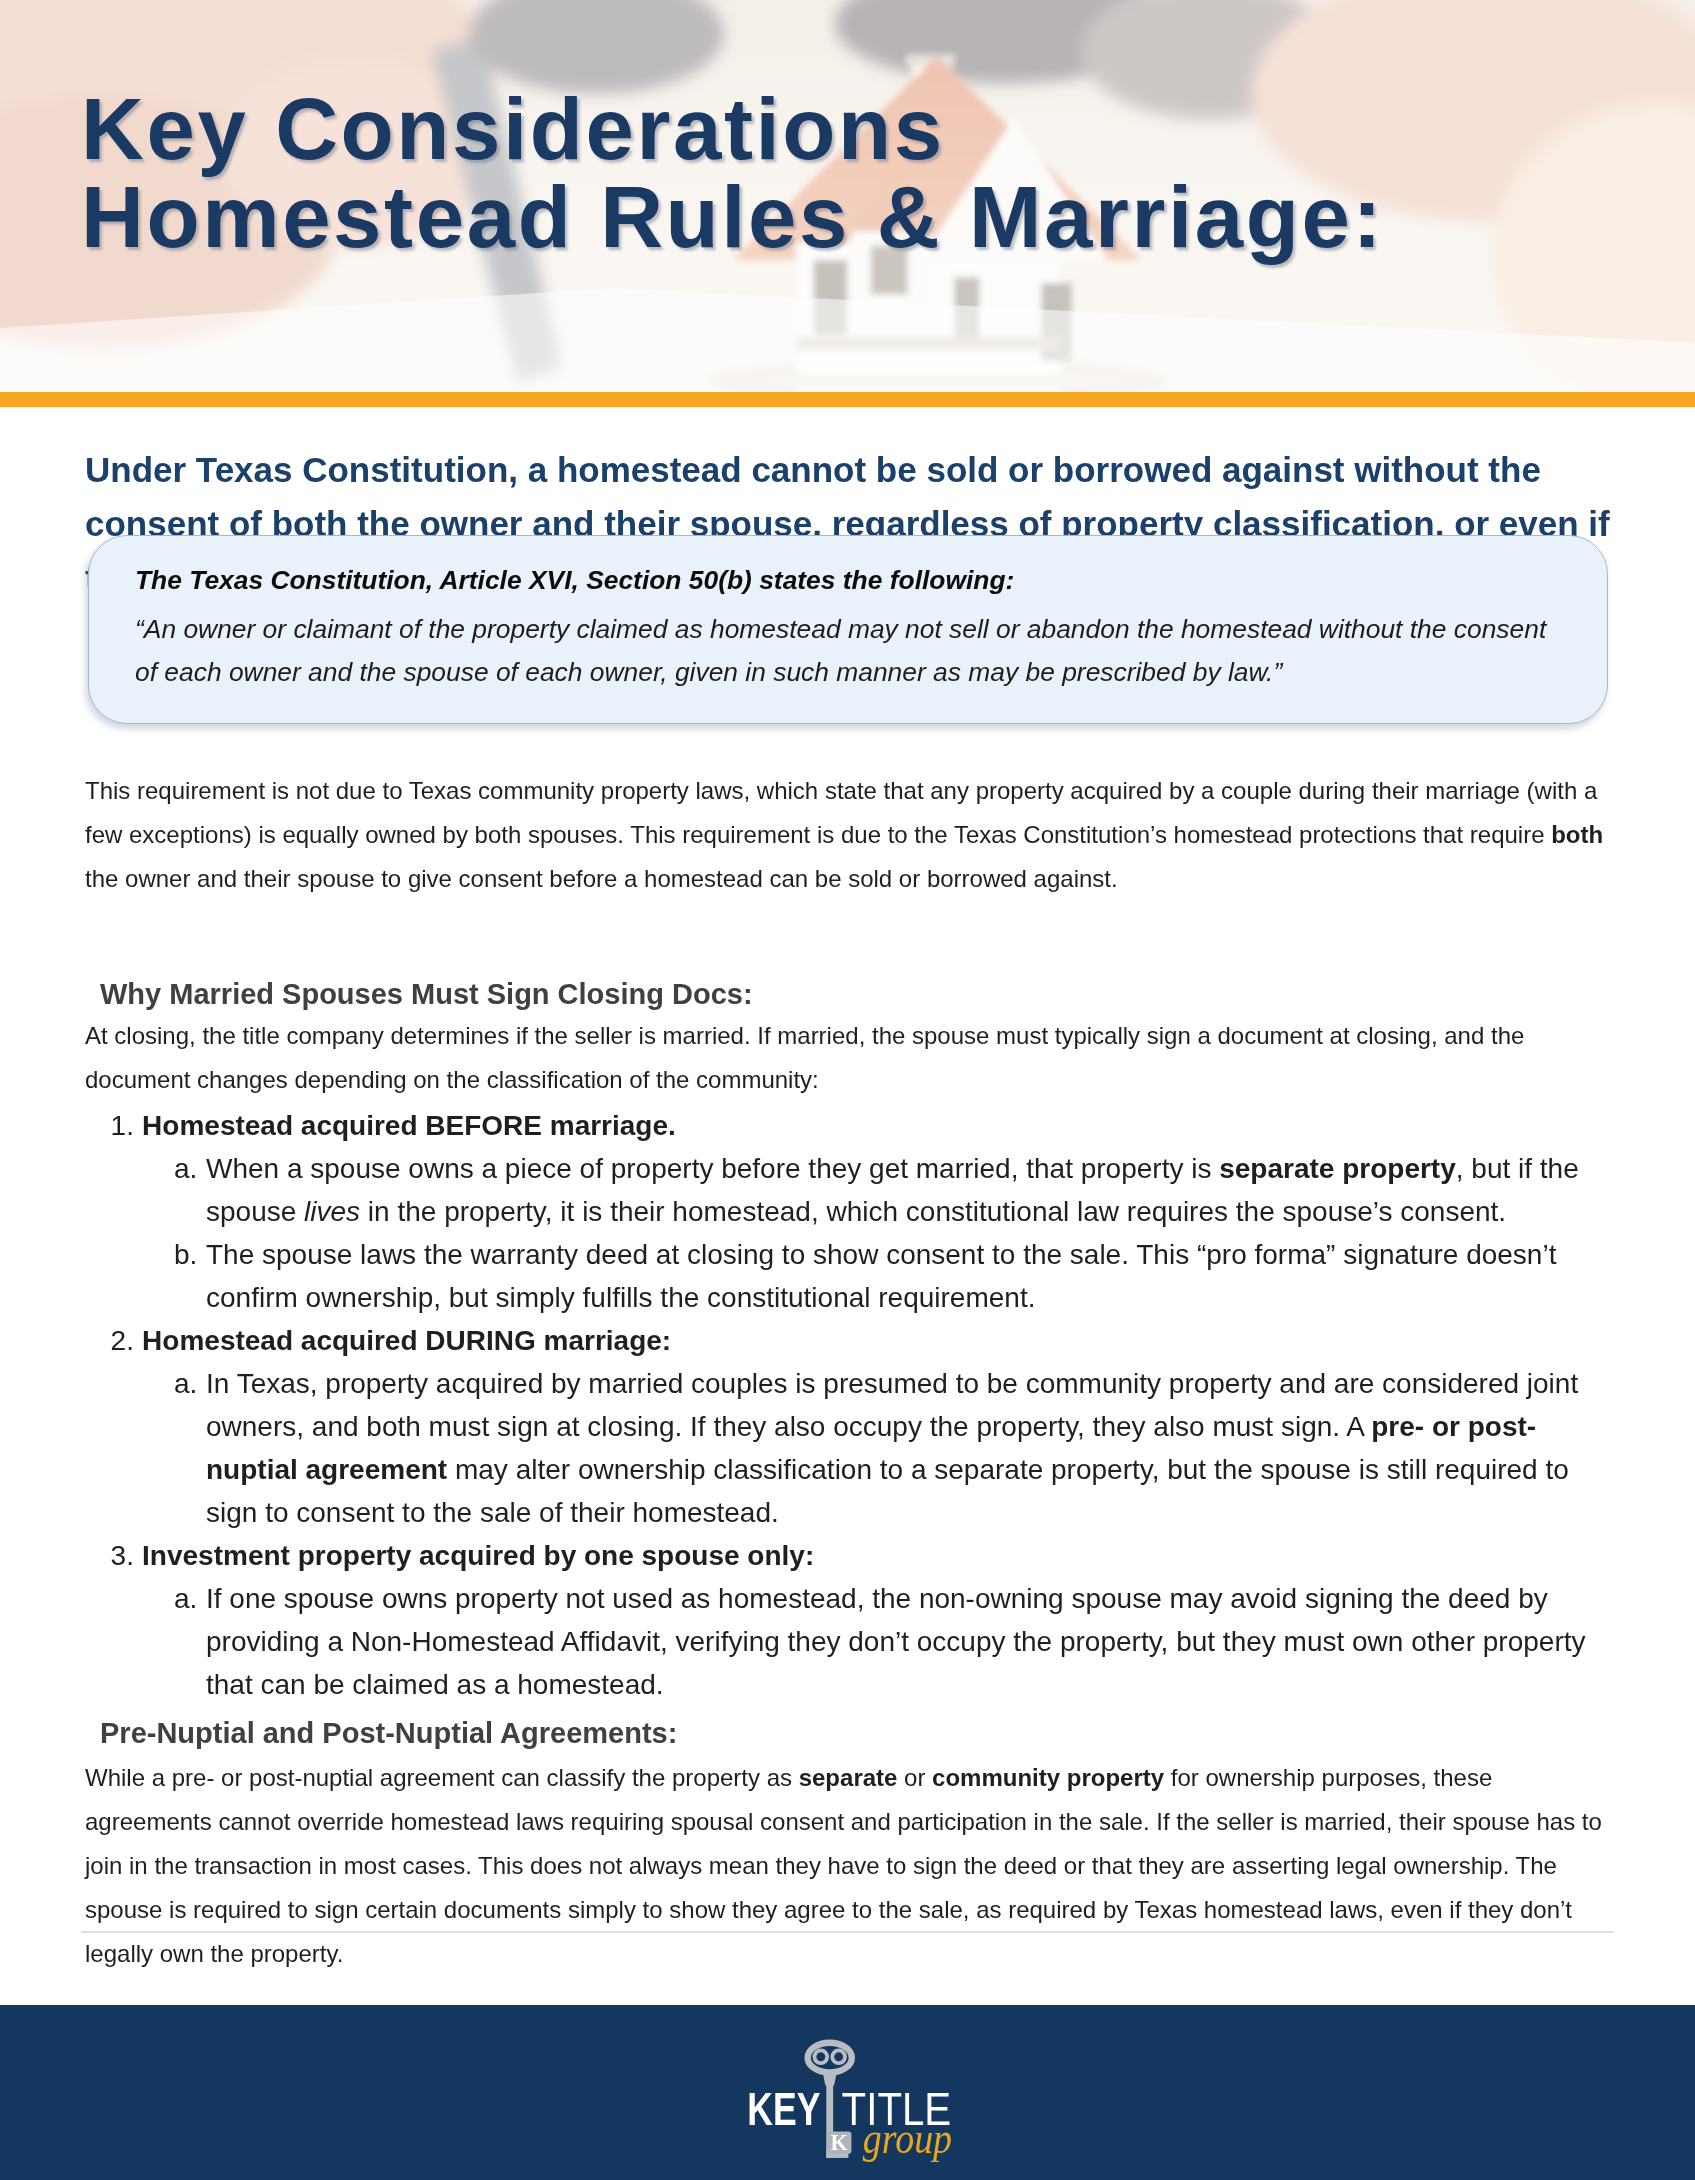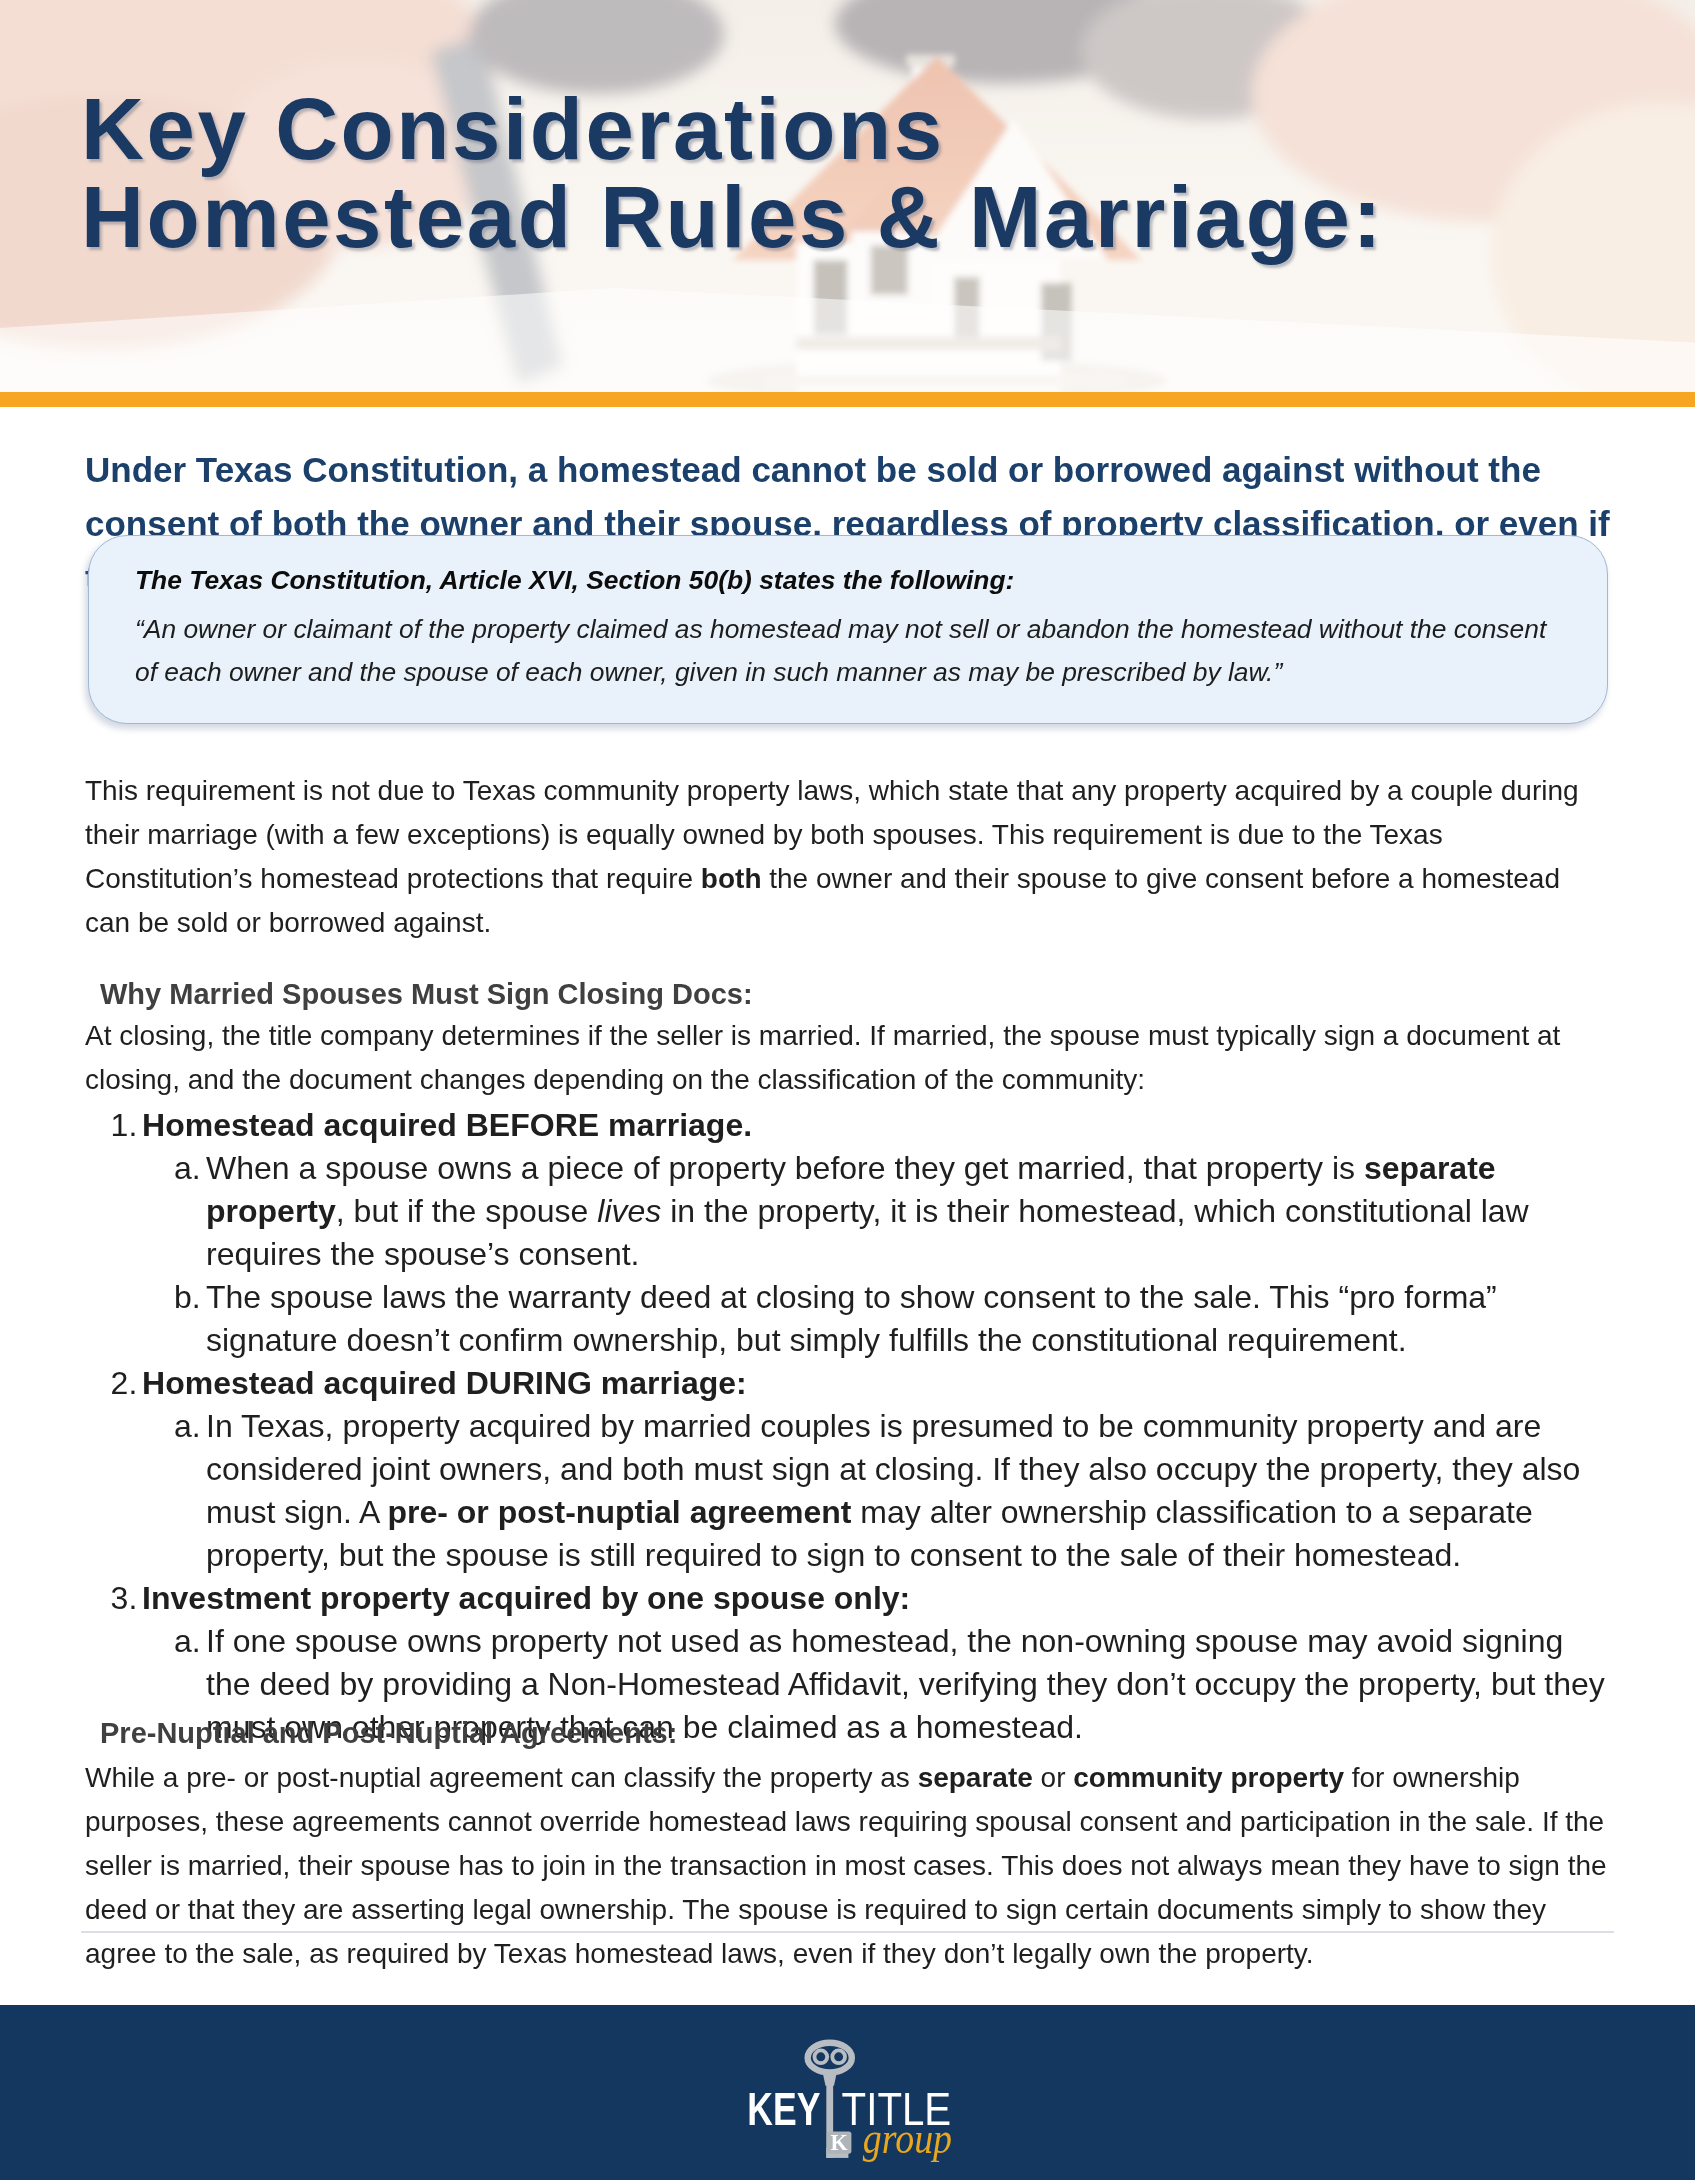--- a/index.html
+++ b/index.html
@@ -19,28 +19,28 @@
   
   .intro{position:absolute;top:443px;left:85px;width:1533px;margin:0;
          font-size:35px;line-height:54px;font-weight:700;color:#1b406b;}
   .callout{position:absolute;top:535px;left:88px;width:1520px;box-sizing:border-box;
            min-height:157px;background:#e9f2fb;border:1.7px solid #9fb8d4;border-radius:39px;
            box-shadow:-2.6px 4.3px 6px rgba(100,120,150,.28);padding:29px 46px;}
   .c-head{margin:0;font-size:26.4px;font-weight:700;font-style:italic;color:#0d0d0d;}
   .c-quote{margin:12px 0 0;font-size:26.4px;font-style:italic;line-height:43px;color:#1d1d1d;}
 
   .para{position:absolute;left:85px;width:1525px;margin:0;
-        font-size:28px;line-height:44px;color:#1f1f1f;}
+        font-size:24px;line-height:44px;color:#1f1f1f;}
   .p1{top:769px;}
   .sect{position:absolute;left:85px;margin:15px;font-size:29px;font-weight:700;color:#404040;}
   .s1{top:963px;}
   .p2{top:1014px;}
 
   .list{position:absolute;top:1104px;left:85px;width:1525px;
-        font-size:32px;line-height:43px;color:#1f1f1f;}
+        font-size:28px;line-height:43px;color:#1f1f1f;}
   .li-head{padding-left:25.6px;}
   .num{display:inline-block;min-width:31.5px;}
   .li-title{font-weight:700;}
   .sub{position:relative;padding-left:121px;}
   .sub-prefix{position:absolute;left:89px;}
 
   .s2{top:1702px;}
   .p3{top:1756px;}
   .b{font-weight:700;}
   .i{font-style:italic;}

